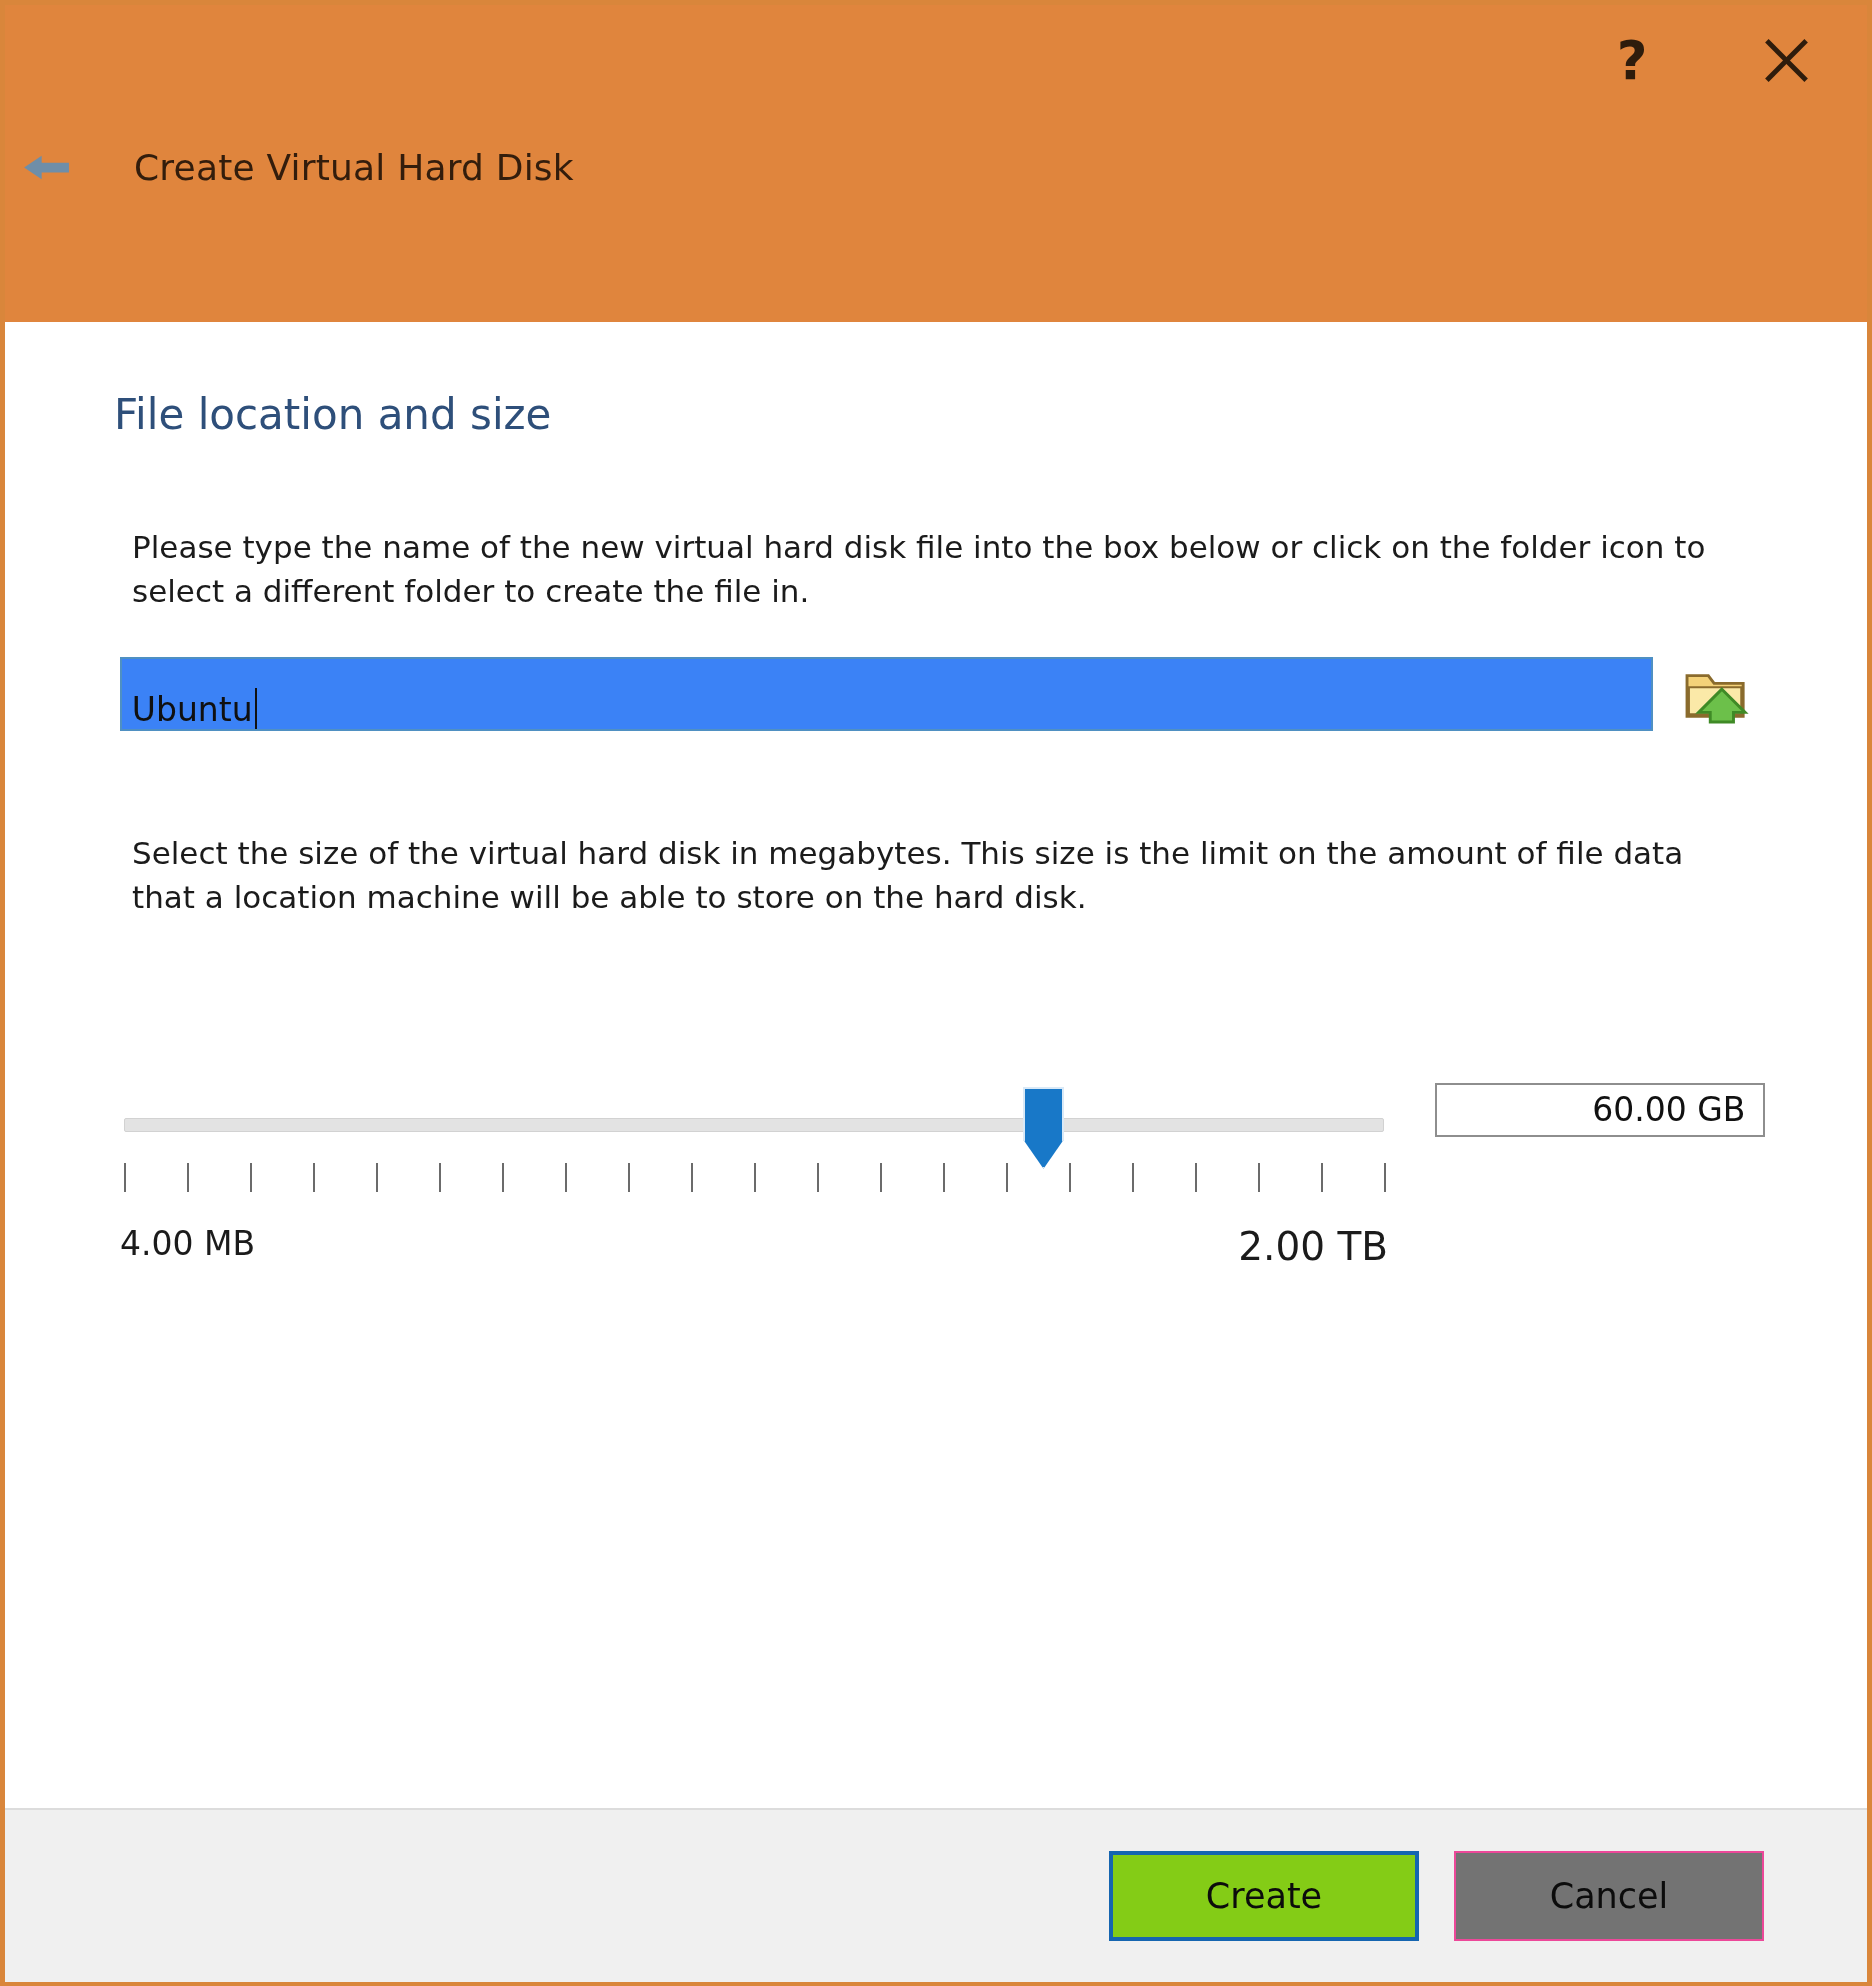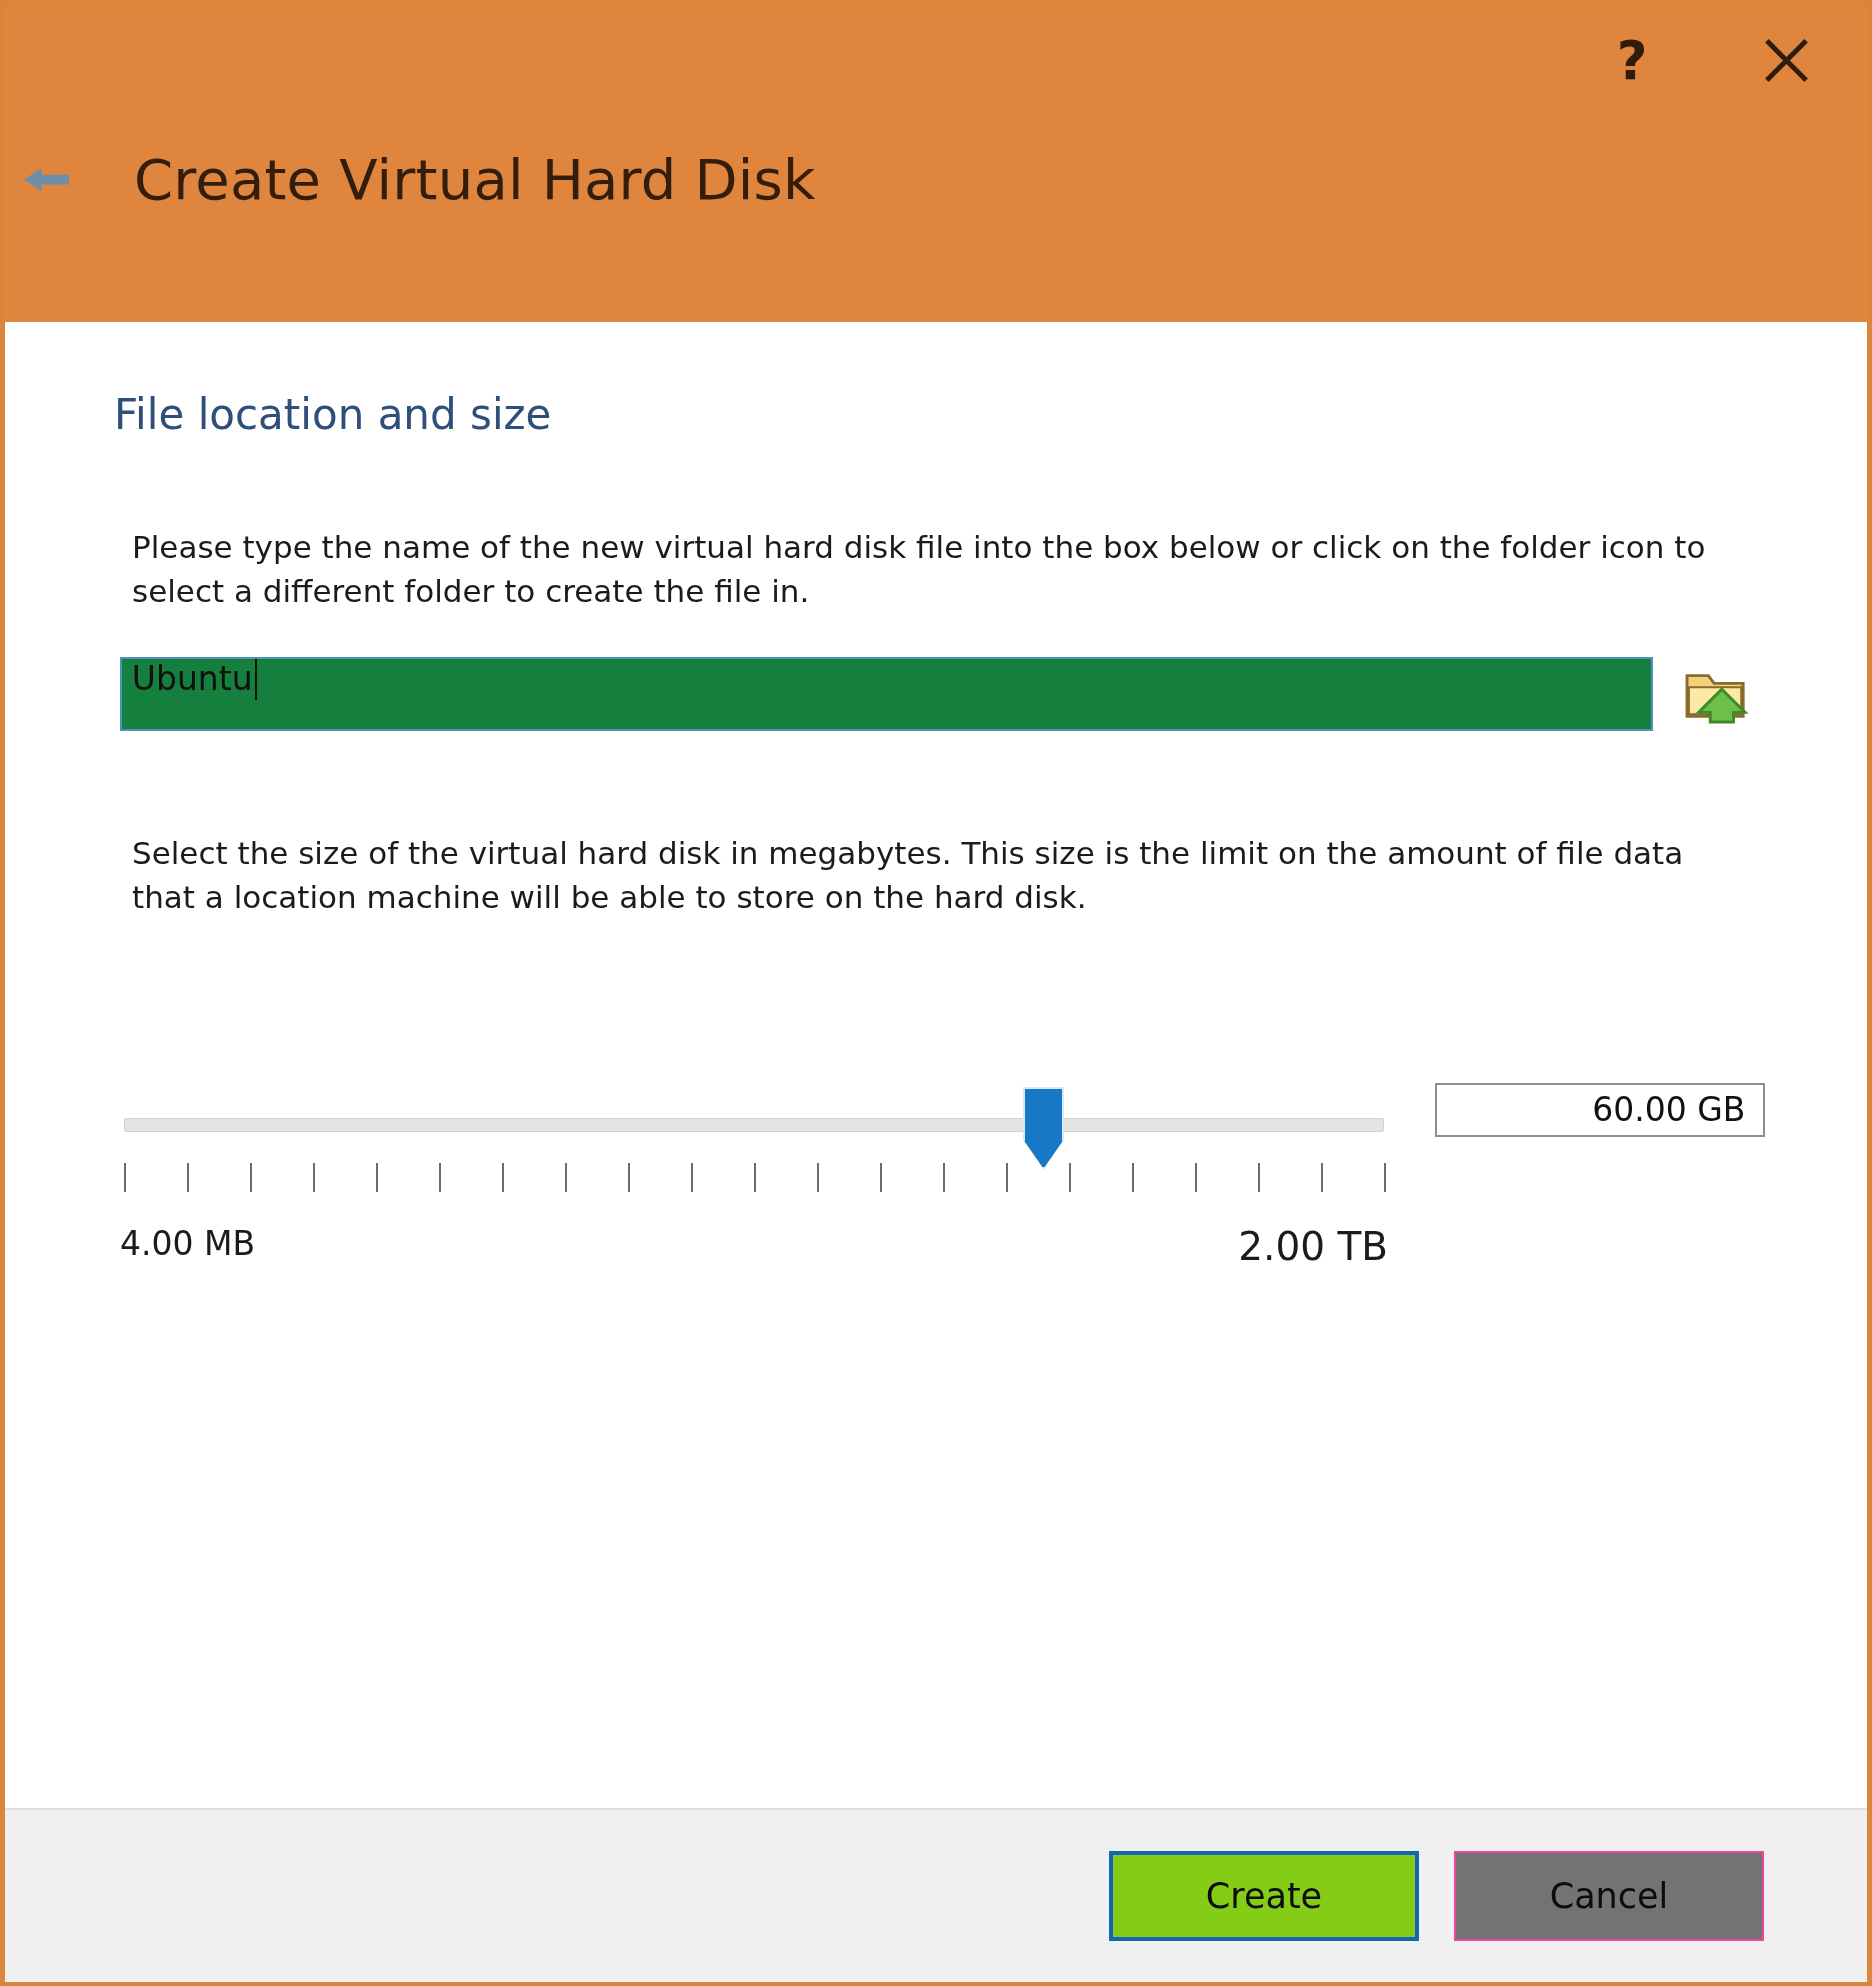--- a/index.html
+++ b/index.html
@@ -69,21 +69,21 @@
   }
   #back-button {
     width: 84px;
     display: flex;
     align-items: center;
     justify-content: center;
     cursor: pointer;
   }
   #back-button svg { display: block; }
   #dialog-title {
-    font-size: 56px;
+    font-size: 36px;
     color: #331d0c;
     font-weight: 400;
     letter-spacing: 0.2px;
     white-space: nowrap;
     padding-left: 45px;
   }
 
   
   #body {
     flex: 1 1 auto;
@@ -123,23 +123,23 @@
     height: 74px;
     display: flex;
     align-items: center;
     gap: 25px;
   }
   #filename-input {
     flex: 1 1 auto;
     height: 74px;
     box-sizing: border-box;
     border: 2px solid #4f90c2;
-    background: #15803d;
-    display: flex;
-    align-items: flex-start;
+    background: #3b82f6;
+    display: flex;
+    align-items: flex-end;
     padding-left: 9.8px;
     font-size: 33px;
     color: #101010;
     position: relative;
   }
   #filename-value { white-space: nowrap; }
   #text-caret {
     display: inline-block;
     width: 2px;
     height: 41px;

